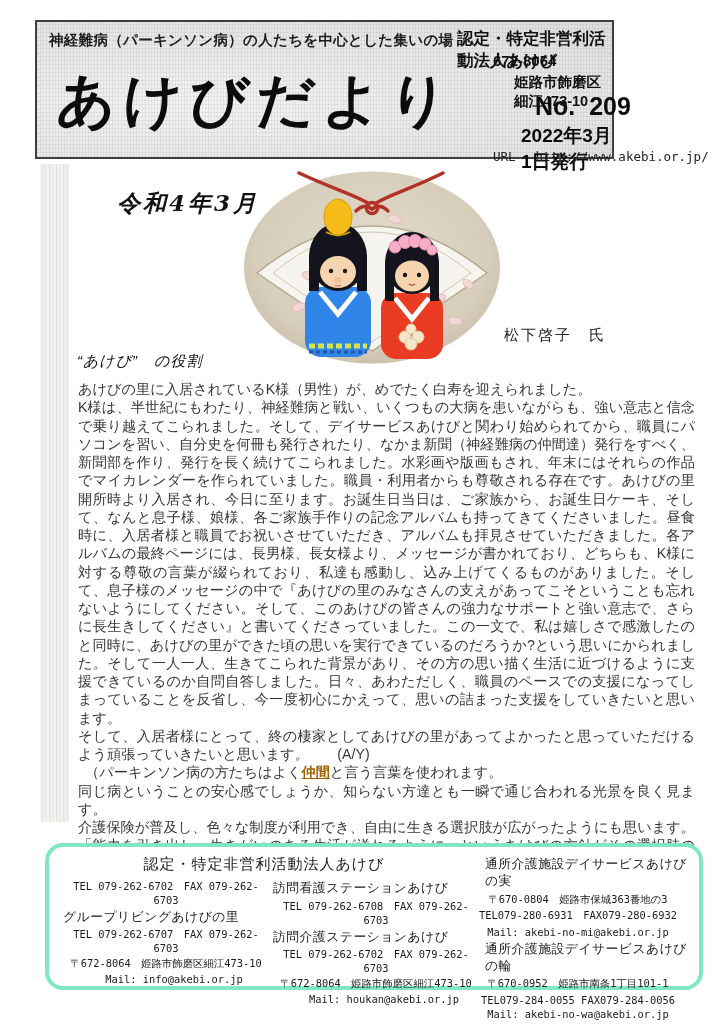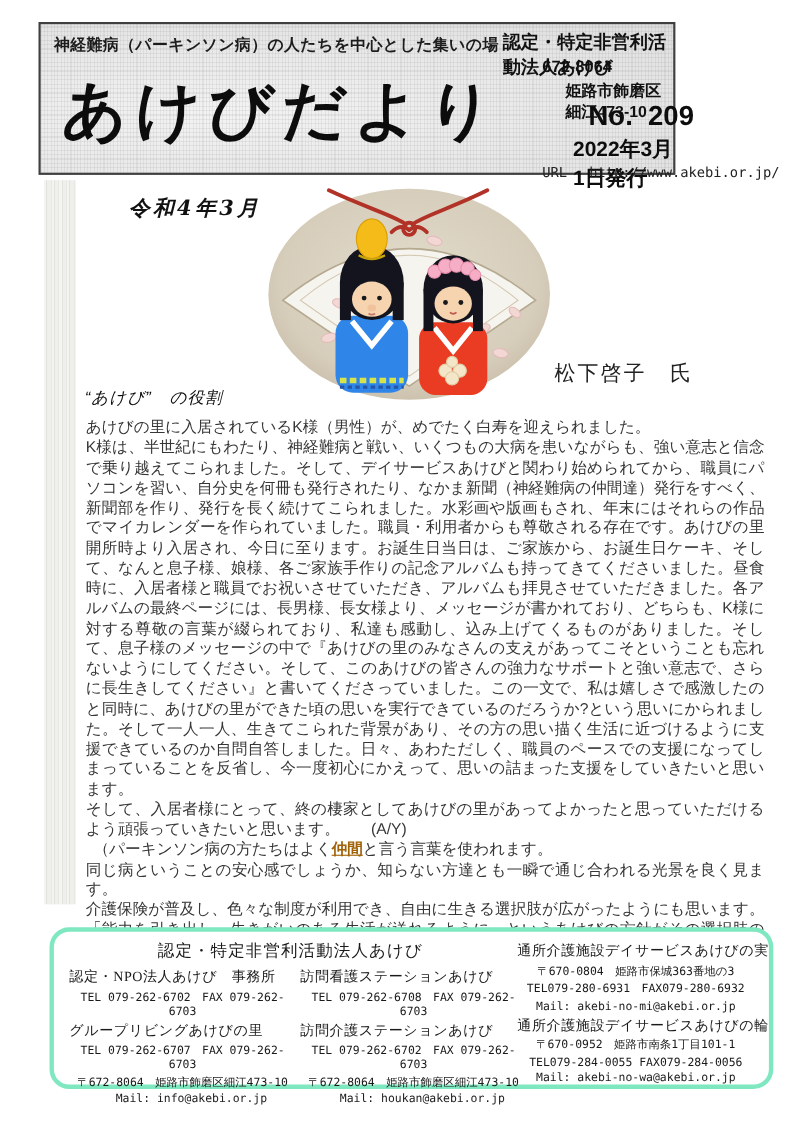--- a/index.html
+++ b/index.html
@@ -24,45 +24,45 @@
   .url-row{position:absolute;left:456px;top:127px;font-family:"DejaVu Sans Mono",monospace;
     font-size:12.5px;color:#222;display:flex;gap:20px;}
 
   
   .wood-strip{position:absolute;left:40px;top:164px;width:29px;height:658px;
     background:
       repeating-linear-gradient(90deg, #f4f4f2 0 2px, #e2e2de 2px 3px, #efefec 3px 6px, #e7e7e3 6px 7px),
       linear-gradient(#f0f0ee,#eaeae6);}
 
   
-  .date-heading{position:absolute;left:117px;top:176px;font-family:"DejaVu Serif",serif;
-    font-style:italic;font-weight:700;font-size:19px;letter-spacing:3px;color:#111;}
+  .date-heading{position:absolute;left:117px;top:188px;font-family:"DejaVu Serif",serif;
+    font-style:italic;font-weight:700;font-size:23px;letter-spacing:3px;color:#111;}
   .photo{position:absolute;left:243px;top:171px;width:258px;height:193px;}
-  .photo-caption{position:absolute;left:504px;top:326px;font-size:19px;letter-spacing:2px;color:#222;text-align:right;}
+  .photo-caption{position:absolute;left:504px;top:326px;font-size:15px;letter-spacing:2px;color:#222;text-align:right;}
   .section-title{position:absolute;left:77px;top:352px;font-size:15px;font-weight:400;
     font-style:italic;letter-spacing:1px;color:#0d0d0d;}
 
   .body-text{position:absolute;left:78px;top:380px;width:617px;font-size:14.2px;
     line-height:18.25px;color:#363636;text-align:justify;}
   .body-text p{margin:0;}
   .note-start{padding-left:7px;}
   .hl{font-weight:bold;text-decoration:underline;color:#a16207;}
 
   
   .footer-box{position:absolute;left:45px;top:843px;width:658px;height:147px;
     border:4px solid #7fe8c1;border-radius:18px;box-sizing:border-box;background:#fff;}
   .footer-title{position:absolute;left:0;top:8px;width:430px;text-align:center;
     font-family:"Liberation Serif",serif;font-size:15px;letter-spacing:1px;color:#1a1a1a;}
   .f-col{position:absolute;}
   .f-col1{left:14px;top:30px;width:206px;}
   .f-col2{left:224px;top:30px;width:206px;}
   .f-col3{left:408px;top:6px;width:242px;text-align:center;}
   .f-name{font-family:"Liberation Serif",serif;font-size:12.8px;letter-spacing:0.5px;
     color:#1a1a1a;margin-top:3px;}
-  .f-col3 .f-name{text-align:right;}
+  .f-col3 .f-name{text-align:left;margin-left:28px;}
   .f-mono{font-family:"DejaVu Sans Mono",monospace;font-size:10.4px;color:#1a1a1a;margin-top:2.5px;text-align:center;}
   .f-mail{padding-left:16px;}
   .f-col3 .f-mail{padding-left:0;}
 </style>
 </head>
 <body>
 
 <div class="page">
 
   <div class="header-box">
@@ -169,21 +169,20 @@
     <p class="note-start"><span>（パーキンソン病の方たちはよく</span><span class="hl">仲間</span><span>と言う言葉を使われます。</span></p>
     <p>同じ病ということの安心感でしょうか、知らない方達とも一瞬で通じ合われる光景を良く見ます。</p>
     <p>介護保険が普及し、色々な制度が利用でき、自由に生きる選択肢が広がったようにも思います。「能力を引き出し、生きがいのある生活が送れるように」というあけびの方針がその選択肢の中にあるでしょうか。</p>
     <p>その仲間の輪をしっかりサポートしていくのがあけびの役割だと思っています。）</p>
   </div>
 
   <div class="footer-box">
     <div class="footer-title">認定・特定非営利活動法人あけび</div>
 
     <div class="f-col f-col1">
-      <div class="f-name">認定・NPO法人あけび　事務所</div>
       <div class="f-mono">TEL 079-262-6702　FAX 079-262-6703</div>
       <div class="f-name">グループリビングあけびの里</div>
       <div class="f-mono">TEL 079-262-6707　FAX 079-262-6703</div>
       <div class="f-mono">〒672-8064　姫路市飾磨区細江473-10</div>
       <div class="f-mono f-mail">Mail: info@akebi.or.jp</div>
     </div>
 
     <div class="f-col f-col2">
       <div class="f-name">訪問看護ステーションあけび</div>
       <div class="f-mono">TEL 079-262-6708　FAX 079-262-6703</div>

